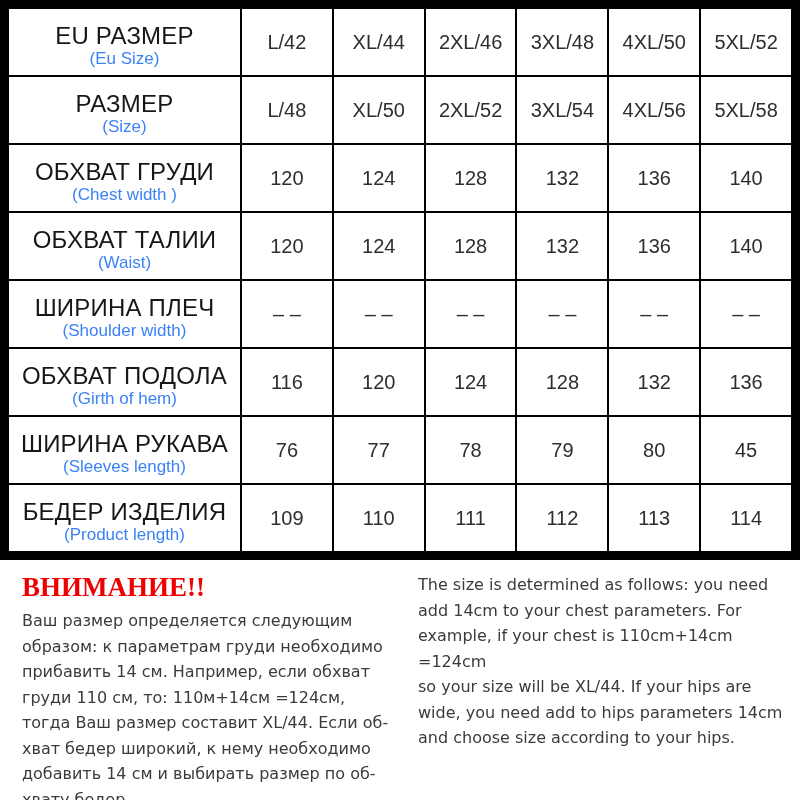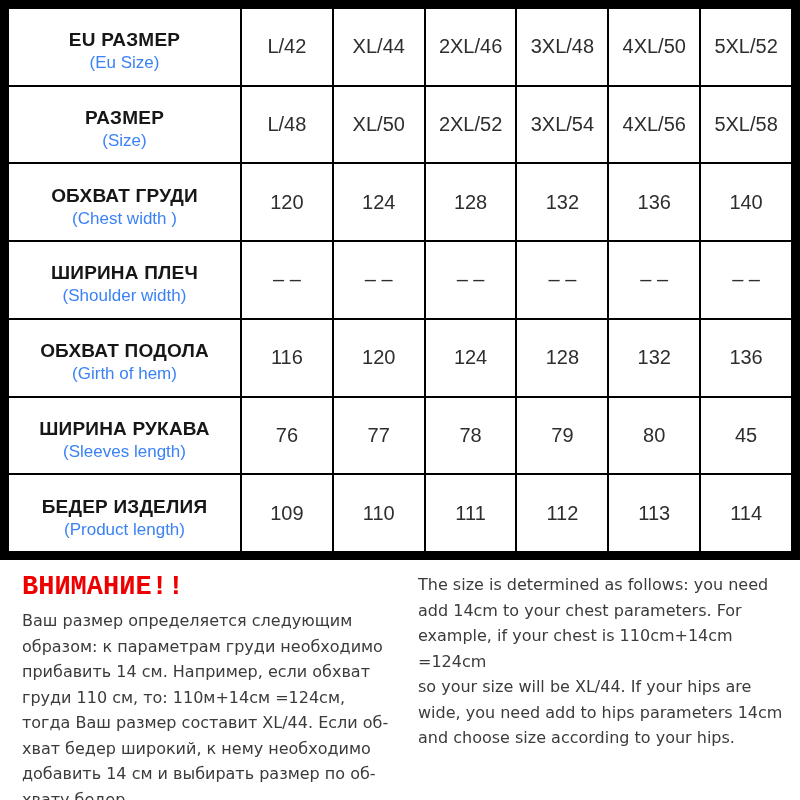--- a/index.html
+++ b/index.html
@@ -24,22 +24,22 @@
     height: 100%;
     table-layout: fixed;
   }
   table.size-chart td {
     border: 2px solid #000000;
     text-align: center;
     vertical-align: middle;
     padding: 0;
   }
   td.label-cell .label-ru {
-    font-weight: bold;
-    font-size: 19px;
+    font-weight: normal;
+    font-size: 24px;
     color: #171717;
     letter-spacing: 0.2px;
     line-height: 24px;
     margin-top: 8px;
   }
   td.label-cell .label-en {
     font-size: 17px;
     color: #3b82f6;
     line-height: 21px;
   }
@@ -54,21 +54,21 @@
   .note-col {
     width: 374px;
   }
   .note-col.ru { margin-right: 22px; }
   .note-heading {
     color: #ee0000;
     font-weight: bold;
     font-size: 27px;
     line-height: 30px;
     margin: 0 0 6px 0;
-    font-family: Liberation Mono, monospace;
+    font-family: Liberation Serif, serif;
   }
   .note-body {
     font-family: "DejaVu Sans", sans-serif;
     font-size: 16px;
     line-height: 25.5px;
     color: #3b3b3b;
     white-space: pre-line;
   }
 </style>
 </head>
@@ -107,20 +107,32 @@
     <td class="value-cell">XL/50</td>
     <td class="value-cell">2XL/52</td>
     <td class="value-cell">3XL/54</td>
     <td class="value-cell">4XL/56</td>
     <td class="value-cell">5XL/58</td>
   </tr>
         <tr>
     <td class="label-cell">
       <div class="label-ru">ОБХВАТ ГРУДИ</div>
       <div class="label-en">(Chest width )</div>
+    </td>
+    <td class="value-cell">120</td>
+    <td class="value-cell">124</td>
+    <td class="value-cell">128</td>
+    <td class="value-cell">132</td>
+    <td class="value-cell">136</td>
+    <td class="value-cell">140</td>
+  </tr>
+        <tr>
+    <td class="label-cell">
+      <div class="label-ru">ОБХВАТ ТАЛИИ</div>
+      <div class="label-en">(Waist)</div>
     </td>
     <td class="value-cell">120</td>
     <td class="value-cell">124</td>
     <td class="value-cell">128</td>
     <td class="value-cell">132</td>
     <td class="value-cell">136</td>
     <td class="value-cell">140</td>
   </tr>
         <tr>
     <td class="label-cell">

